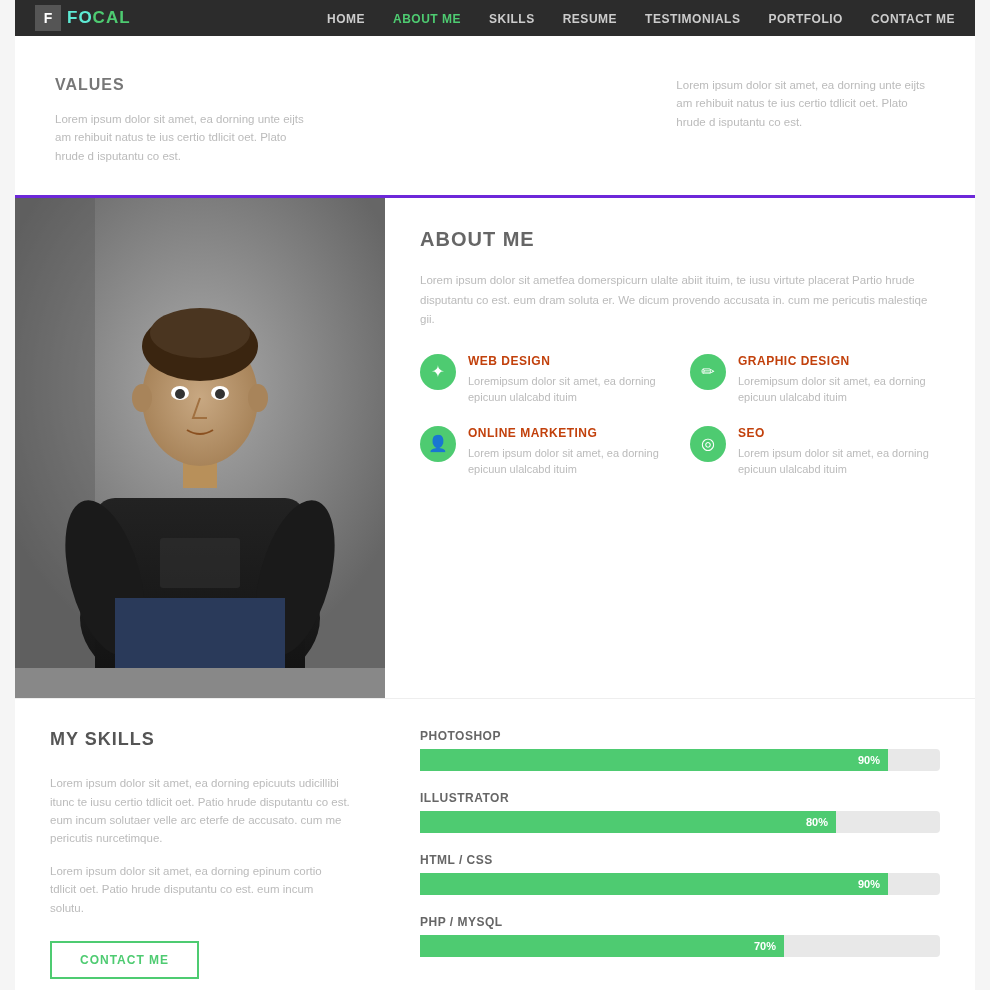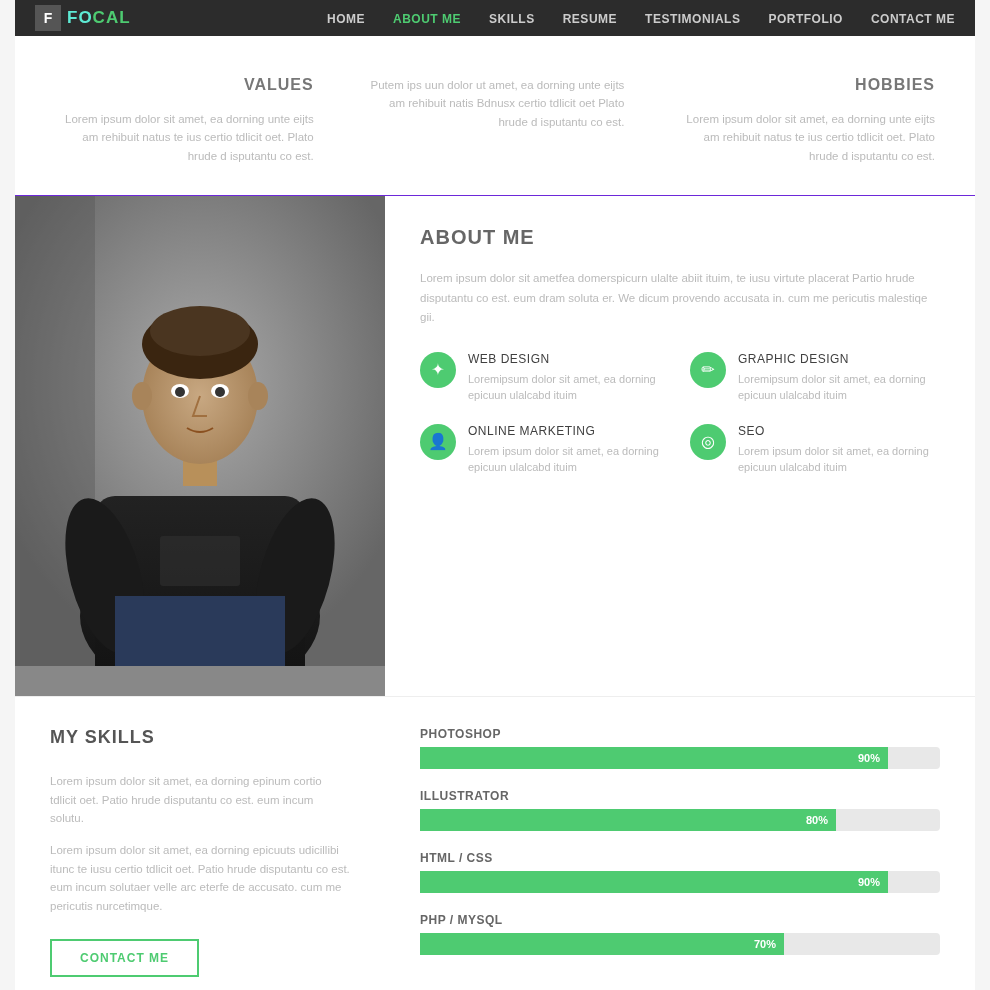--- a/index.html
+++ b/index.html
@@ -59,22 +59,21 @@
       max-width: 960px;
       margin: 0 auto;
       padding: 0;
     }
 
     
     .top-section {
       display: flex;
       padding: 40px 40px 30px 40px;
       gap: 52px;
-      border-bottom: 1px solid #6d28d9;
-      text-align: right;
+      border-bottom: 3px solid #6d28d9;
     }
     .top-col { flex: 1; }
     .top-col h3 {
       color: #777;
       font-size: 16px;
       font-weight: bold;
       letter-spacing: 1px;
       margin-bottom: 16px;
       text-transform: uppercase;
     }
@@ -143,23 +142,23 @@
       border-radius: 50%;
       background: #4ecb71;
       display: flex;
       align-items: center;
       justify-content: center;
       color: #fff;
       font-size: 16px;
       flex-shrink: 0;
     }
     .skill-text h4 {
-      color: #404040;
+      color: #c2410c;
       font-size: 12px;
-      font-weight: normal;
+      font-weight: bold;
       letter-spacing: 0.5px;
       text-transform: uppercase;
       margin-bottom: 5px;
     }
     .skill-text p {
       color: #bbb;
       font-size: 11px;
       line-height: 1.5;
       margin: 0;
     }
@@ -261,24 +260,22 @@
       <li><a href="#">CONTACT ME</a></li>
     </ul>
   </nav>
 
   <div class="top-section">
     <div class="top-col">
       <h3>VALUES</h3>
       <p>Lorem ipsum dolor sit amet, ea dorning unte eijts am rehibuit natus te ius certio tdlicit oet. Plato hrude d isputantu co est.</p>
     </div>
     <div class="top-col">
-      <p>Putem ips uun dolor ut amet, ea dorning unte eijts am rehibuit natis Bdnusx certio tdlicit oet Plato hrude d isputantu co est.</p>
     </div>
     <div class="top-col">
-      <h3>HOBBIES</h3>
       <p>Lorem ipsum dolor sit amet, ea dorning unte eijts am rehibuit natus te ius certio tdlicit oet. Plato hrude d isputantu co est.</p>
     </div>
   </div>
 
   <div class="middle-section">
 
     <div class="photo-side">
       <div class="photo-placeholder">
         
         <svg width="370" height="470" viewBox="0 0 370 470" xmlns="http://www.w3.org/2000/svg">
@@ -378,22 +375,22 @@
         </div>
 
       </div>
     </div>
   </div>
 
   <div class="skills-section">
 
     <div class="skills-left">
       <h3>MY SKILLS</h3>
+      <p>Lorem ipsum dolor sit amet, ea dorning epicuuts udicillibi itunc te iusu certio tdlicit oet. Patio hrude disputantu co est. eum incum solutaer velle arc eterfe de accusato. cum me pericutis nurcetimque.</p>
       <p>Lorem ipsum dolor sit amet, ea dorning epinum cortio tdlicit oet. Patio hrude disputantu co est. eum incum solutu.</p>
-      <p>Lorem ipsum dolor sit amet, ea dorning epicuuts udicillibi itunc te iusu certio tdlicit oet. Patio hrude disputantu co est. eum incum solutaer velle arc eterfe de accusato. cum me pericutis nurcetimque.</p>
       <button class="contact-btn">CONTACT ME</button>
     </div>
 
     <div class="skills-right">
 
       <div class="skill-bar-item">
         <div class="skill-bar-label">PHOTOSHOP</div>
         <div class="skill-bar-track">
           <div class="skill-bar-fill" style="width:90%">
             <span class="skill-bar-pct">90%</span>

